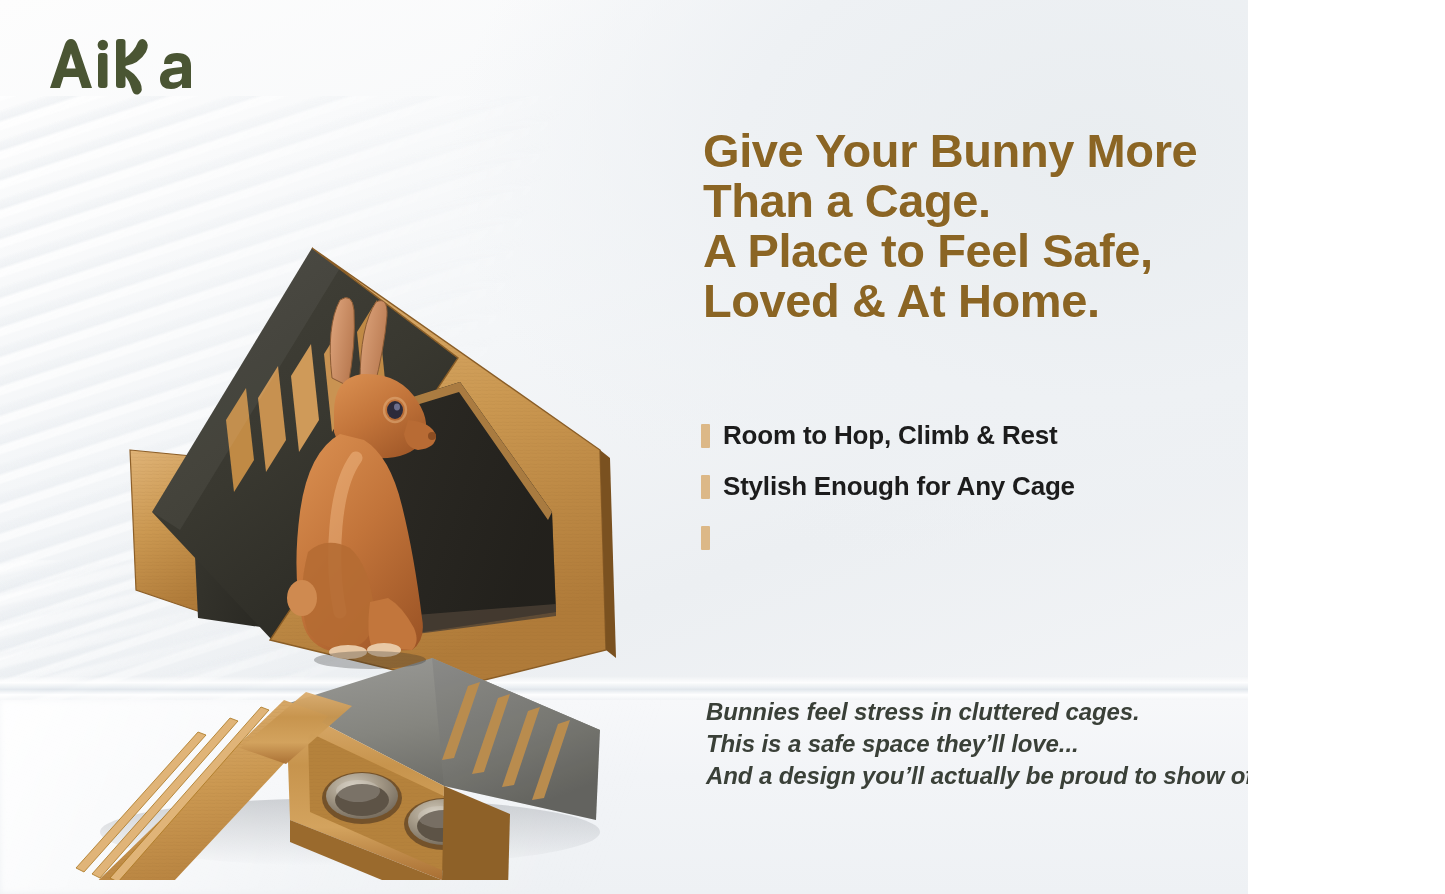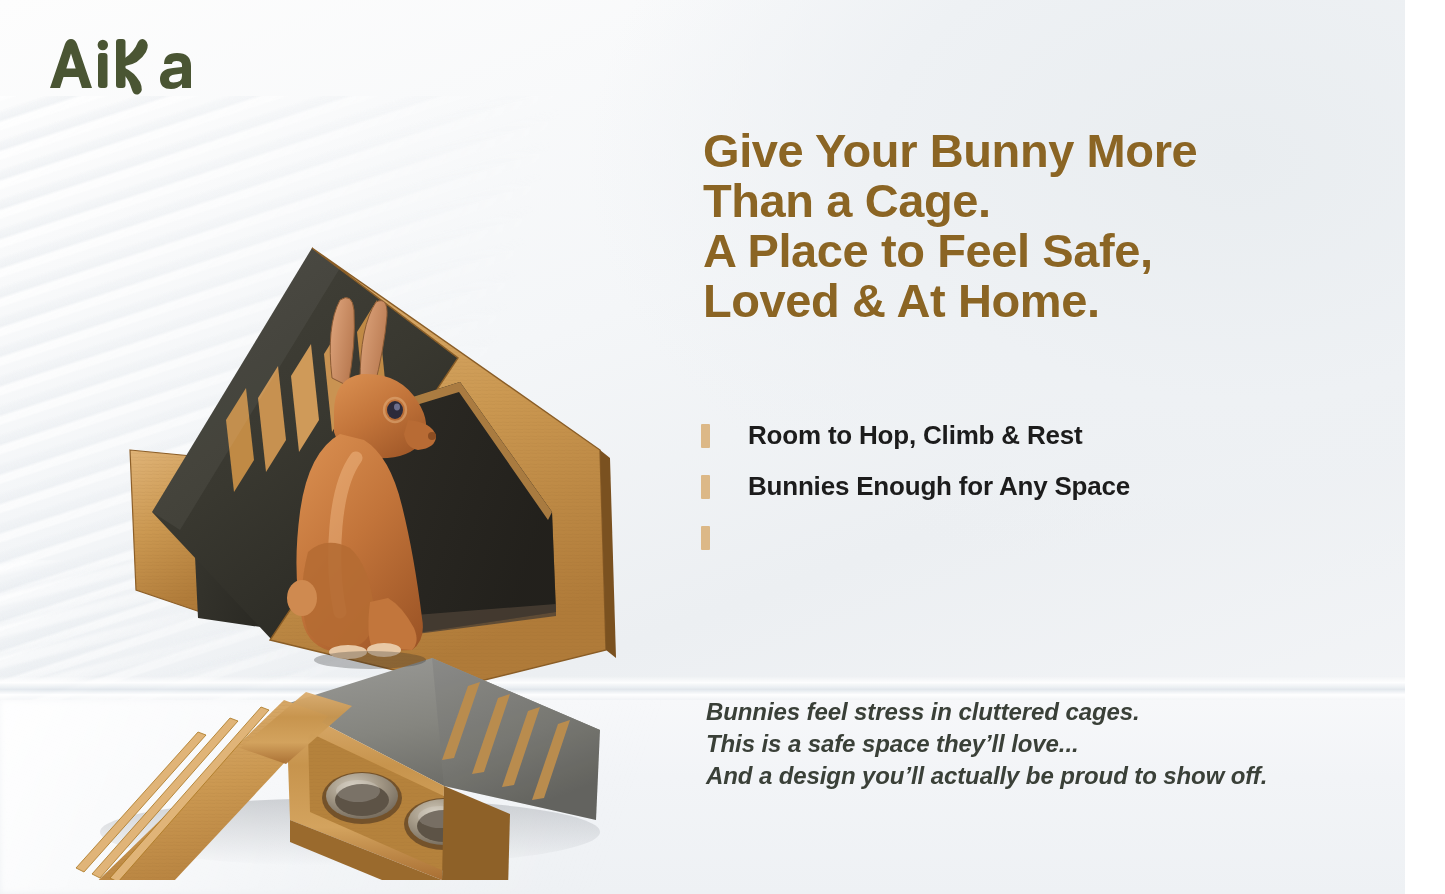--- a/index.html
+++ b/index.html
@@ -7,21 +7,21 @@
   html,body { width:1445px; height:894px; overflow:hidden; }
   body {
     font-family:"Liberation Sans", sans-serif;
     background:#ffffff;
     position:relative;
   }
 
   
   .stage {
     position:absolute; inset:0;
-    width:1405px; height:894px;
+    width:1248px; height:894px;
     overflow:hidden;
     background:
       radial-gradient(ellipse 900px 600px at 88% 18%, #e9edf0 0%, #eef1f4 40%, rgba(247,249,250,0) 72%),
       linear-gradient(160deg, #fdfdfd 0%, #f4f6f8 38%, #eceff2 62%, #f6f7f9 100%);
   }
 
   
   .blinds {
     position:absolute; left:-60px; top:96px; width:640px; height:620px;
     background:repeating-linear-gradient(
@@ -102,21 +102,20 @@
     border-radius:1px;
     flex:0 0 auto;
     margin-right:13px;
   }
   .bullet .btext {
     font-size:26px;
     font-weight:bold;
     color:#1c1c1c;
     letter-spacing:-0.2px;
     white-space:nowrap;
-    margin-left:25px;
   }
 
   .tagline {
     position:absolute; left:706px; top:696px; width:700px;
     font-size:24px;
     line-height:32px;
     font-style:italic;
     font-weight:bold;
     color:#3a4038;
     letter-spacing:-0.1px;
@@ -340,21 +339,21 @@
 Loved &amp; At Home.</div>
   </div>
 
   <div class="bullets">
     <div class="bullet">
       <span class="bar"></span>
       <span class="btext">Room to Hop, Climb &amp; Rest</span>
     </div>
     <div class="bullet">
       <span class="bar"></span>
-      <span class="btext">Bunnies Enough for Any Space</span>
+      <span class="btext">Stylish Enough for Any Cage</span>
     </div>
     <div class="bullet">
       <span class="bar"></span>
     </div>
   </div>
 
   <div class="tagline">Bunnies feel stress in cluttered cages.
 This is a safe space they’ll love...
 And a design you’ll actually be proud to show off.</div>
 

